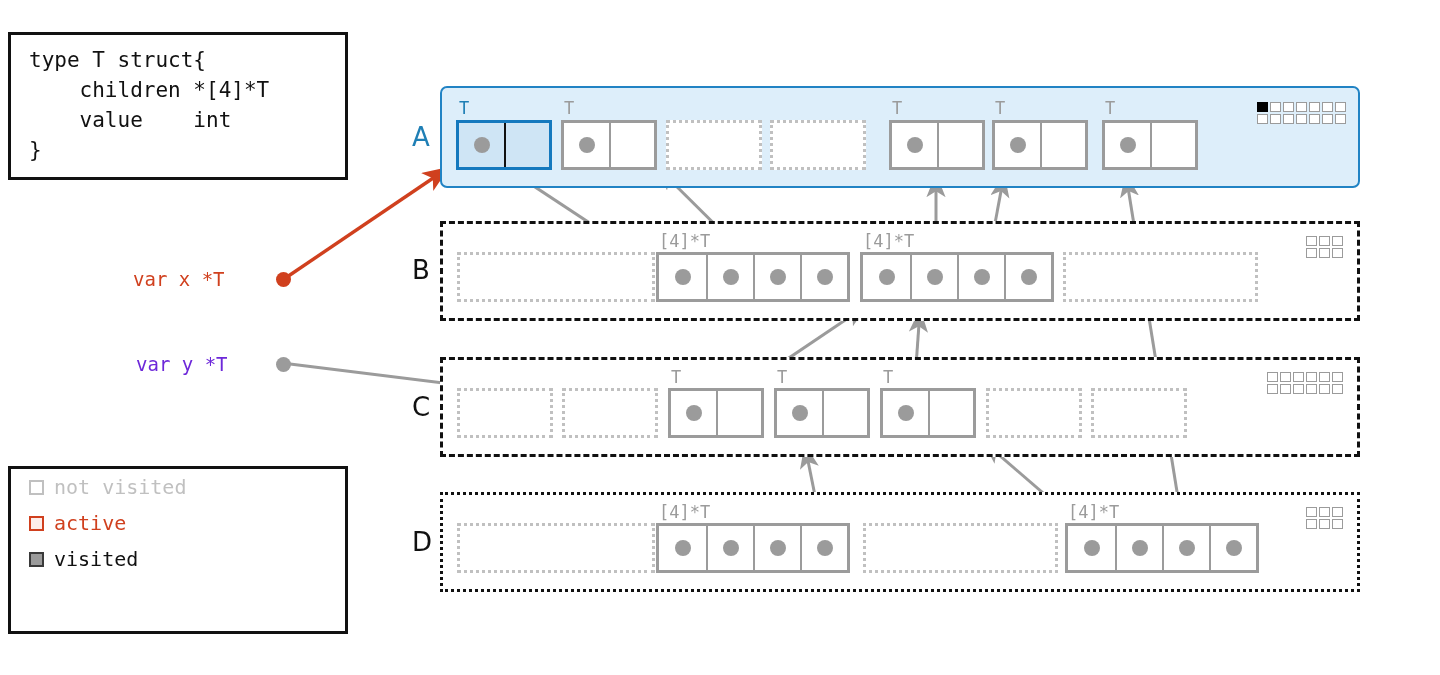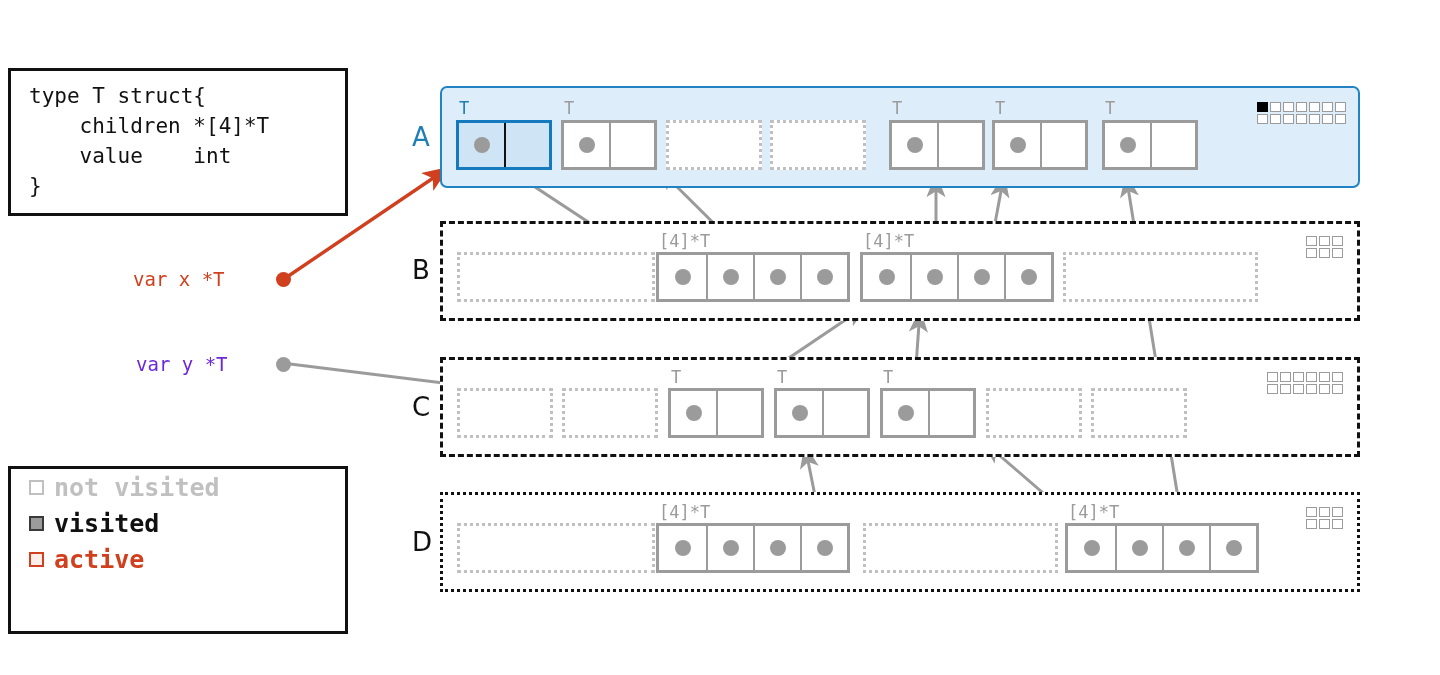--- a/index.html
+++ b/index.html
@@ -3,31 +3,31 @@
 <meta charset="utf-8">
 <style>
   html,body{margin:0;padding:0;background:#ffffff;}
   body{width:1440px;height:675px;position:relative;overflow:hidden;
        font-family:"DejaVu Sans Mono","Liberation Mono",monospace;}
 
   .abs{position:absolute;}
 
   
   #code-box{left:8px;top:32px;width:340px;height:148px;border:3px solid #111;
-            background:#fff;box-sizing:border-box;z-index:6;margin-top:36px;}
+            background:#fff;box-sizing:border-box;z-index:6;}
   #code-box pre{margin:0;padding:10px 0 0 18px;font-size:21px;line-height:30px;
                 color:#111;font-family:"DejaVu Sans Mono","Liberation Mono",monospace;
                 white-space:pre;}
 
   
   #legend-box{left:8px;top:466px;width:340px;height:168px;border:3px solid #111;
               background:#fff;box-sizing:border-box;z-index:6;}
   .legend-row{display:flex;align-items:center;height:36px;padding-left:18px;}
   .legend-swatch{width:15px;height:15px;box-sizing:border-box;border:2px solid;margin-right:10px;flex:0 0 auto;}
-  .legend-label{font-size:25px;font-family:"DejaVu Sans Mono","Liberation Mono",monospace;font-weight:bold;}
+  .legend-label{font-size:20px;font-family:"DejaVu Sans Mono","Liberation Mono",monospace;}
 
   
   .var-label{font-size:19px;font-family:"DejaVu Sans Mono","Liberation Mono",monospace;}
   #var-x{left:133px;top:268px;color:#d0401e;}
   #var-y{left:136px;top:353px;color:#6d28d9;}
   .var-dot{width:15px;height:15px;border-radius:50%;}
   #var-x-dot{left:276px;top:272px;background:#d0401e;}
   #var-y-dot{left:276px;top:357px;background:#9b9b9b;}
 
   
@@ -126,26 +126,26 @@
     value    int
 }</pre>
 </div>
 
 <div id="legend-box" class="abs">
   <div class="legend-row">
     <span class="legend-swatch" style="border-color:#c0c0c0;background:#fff;"></span>
     <span class="legend-label" style="color:#c0c0c0;">not visited</span>
   </div>
   <div class="legend-row">
+    <span class="legend-swatch" style="border-color:#d0401e;background:#fdeeea;"></span>
+    <span class="legend-label" style="color:#d0401e;">active</span>
+  </div>
+  <div class="legend-row">
     <span class="legend-swatch" style="border-color:#3a3a3a;background:#9b9b9b;"></span>
     <span class="legend-label" style="color:#111;">visited</span>
-  </div>
-  <div class="legend-row">
-    <span class="legend-swatch" style="border-color:#d0401e;background:#fdeeea;"></span>
-    <span class="legend-label" style="color:#d0401e;">active</span>
   </div>
 </div>
 
 <div id="var-x" class="abs var-label">var x *T</div>
 <div id="var-x-dot" class="abs var-dot"></div>
 
 <div id="var-y" class="abs var-label">var y *T</div>
 <div id="var-y-dot" class="abs var-dot"></div>
 
 <div id="row-letter-A" class="abs row-letter">A</div>

